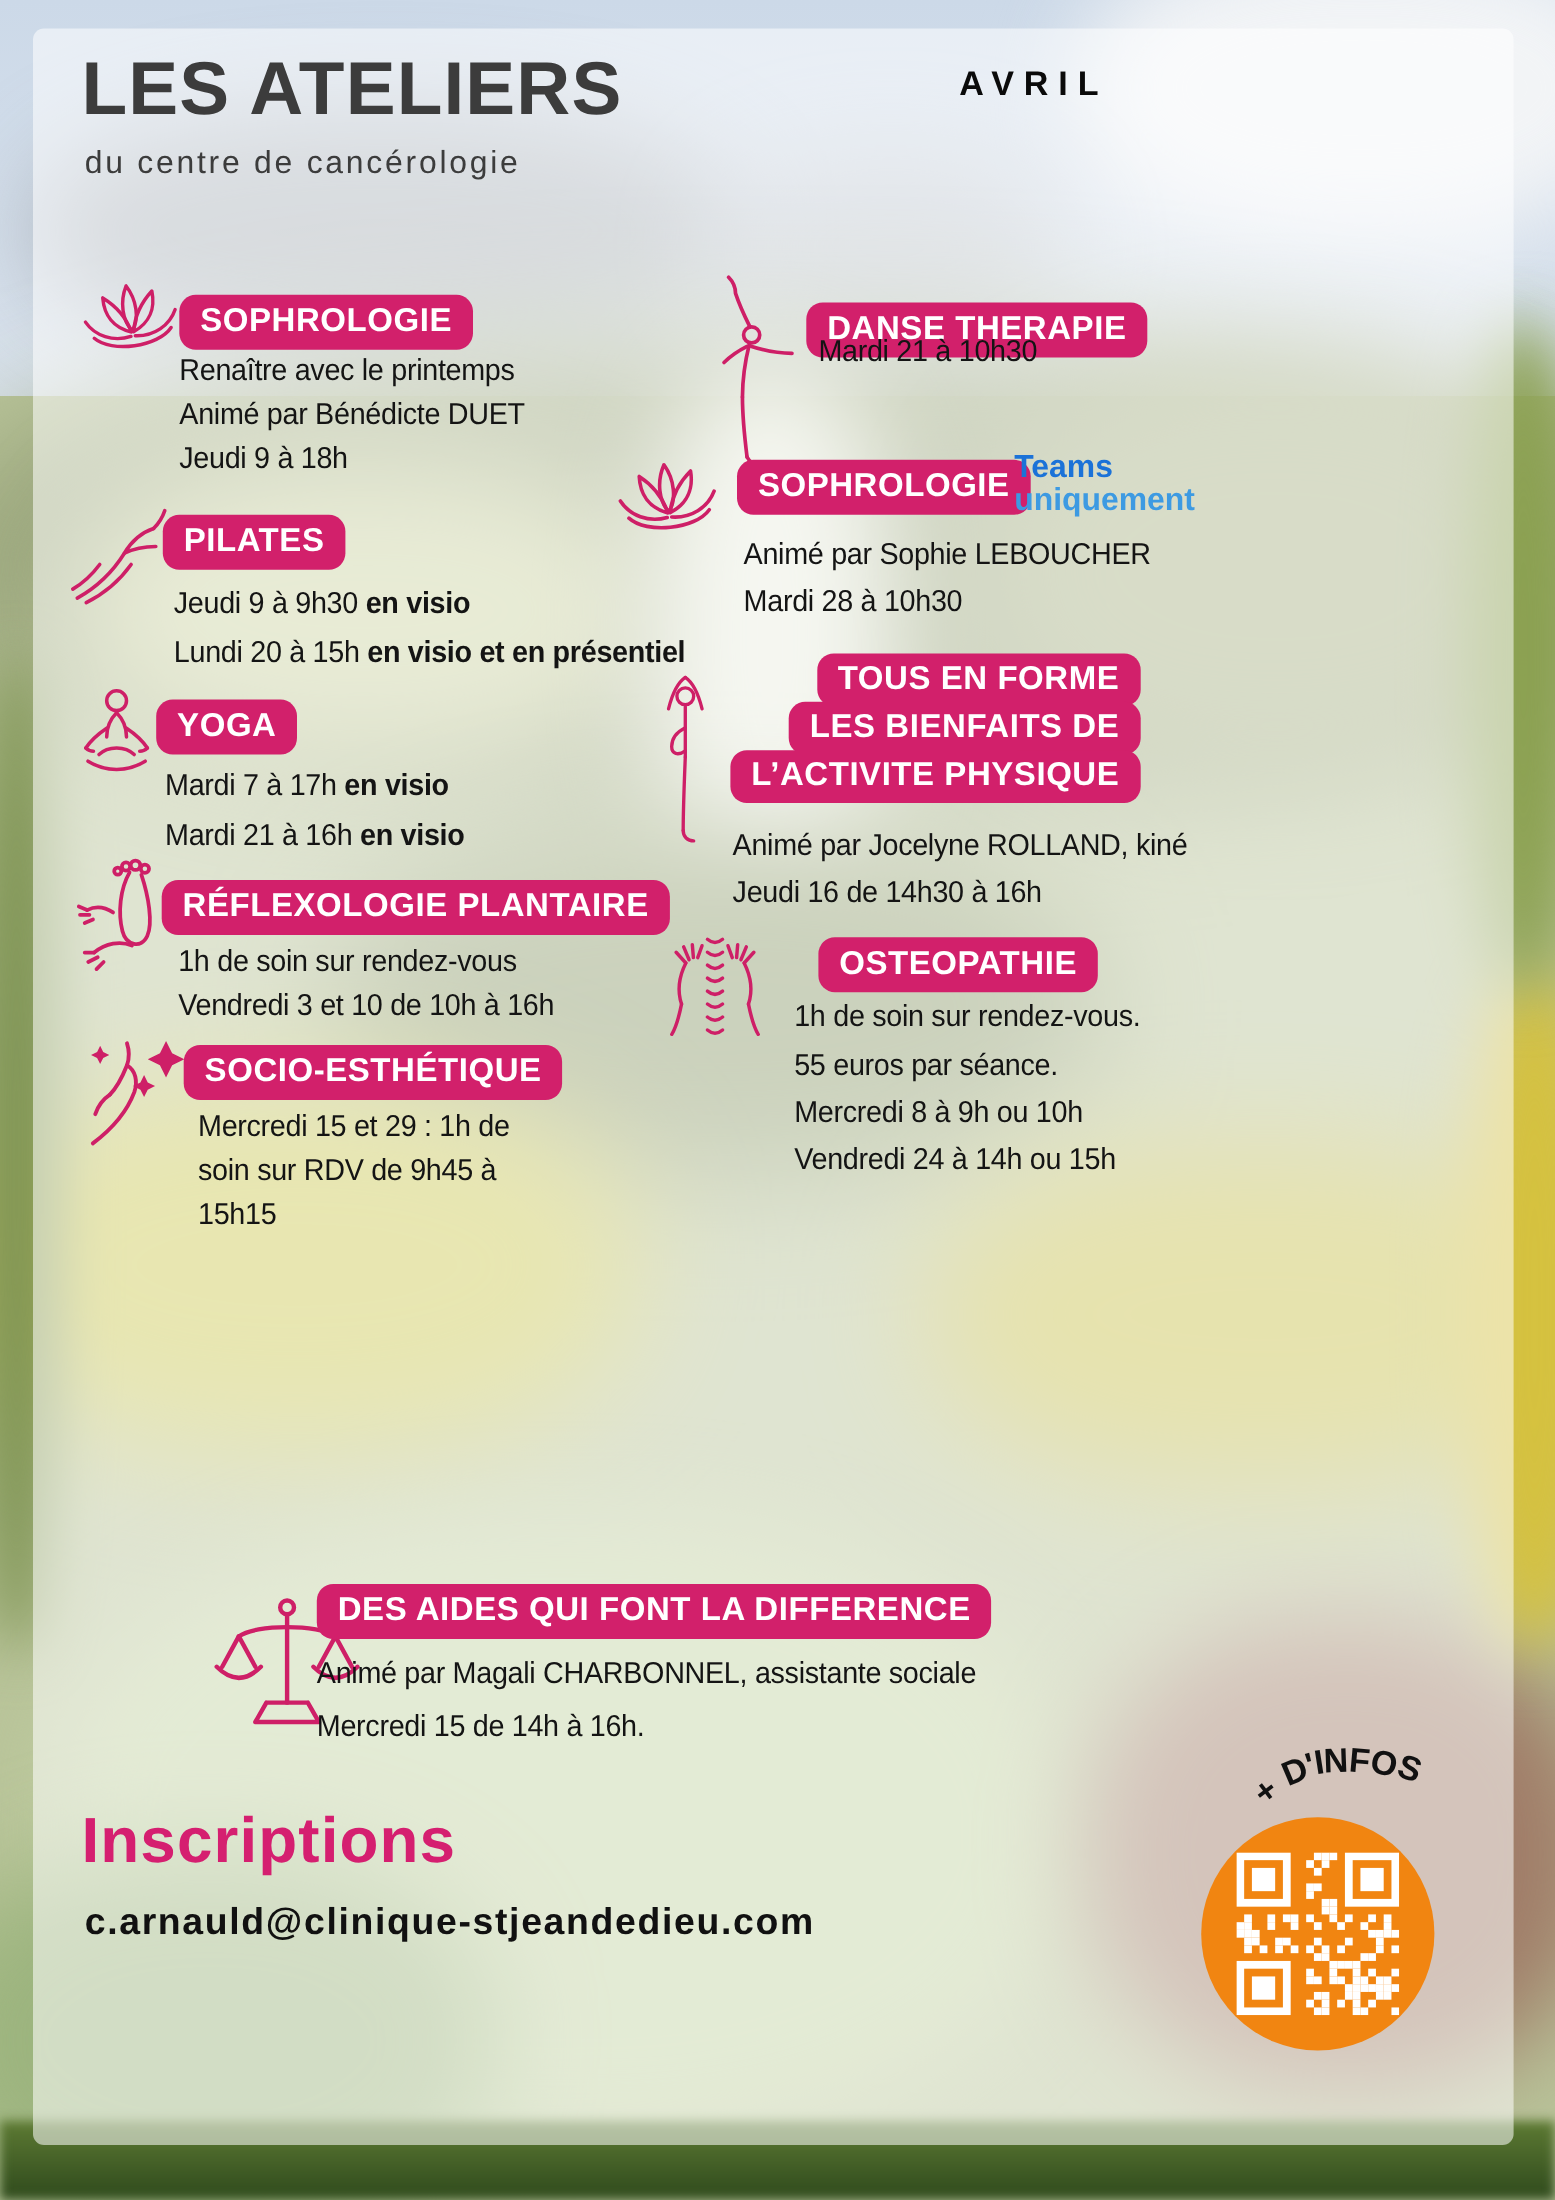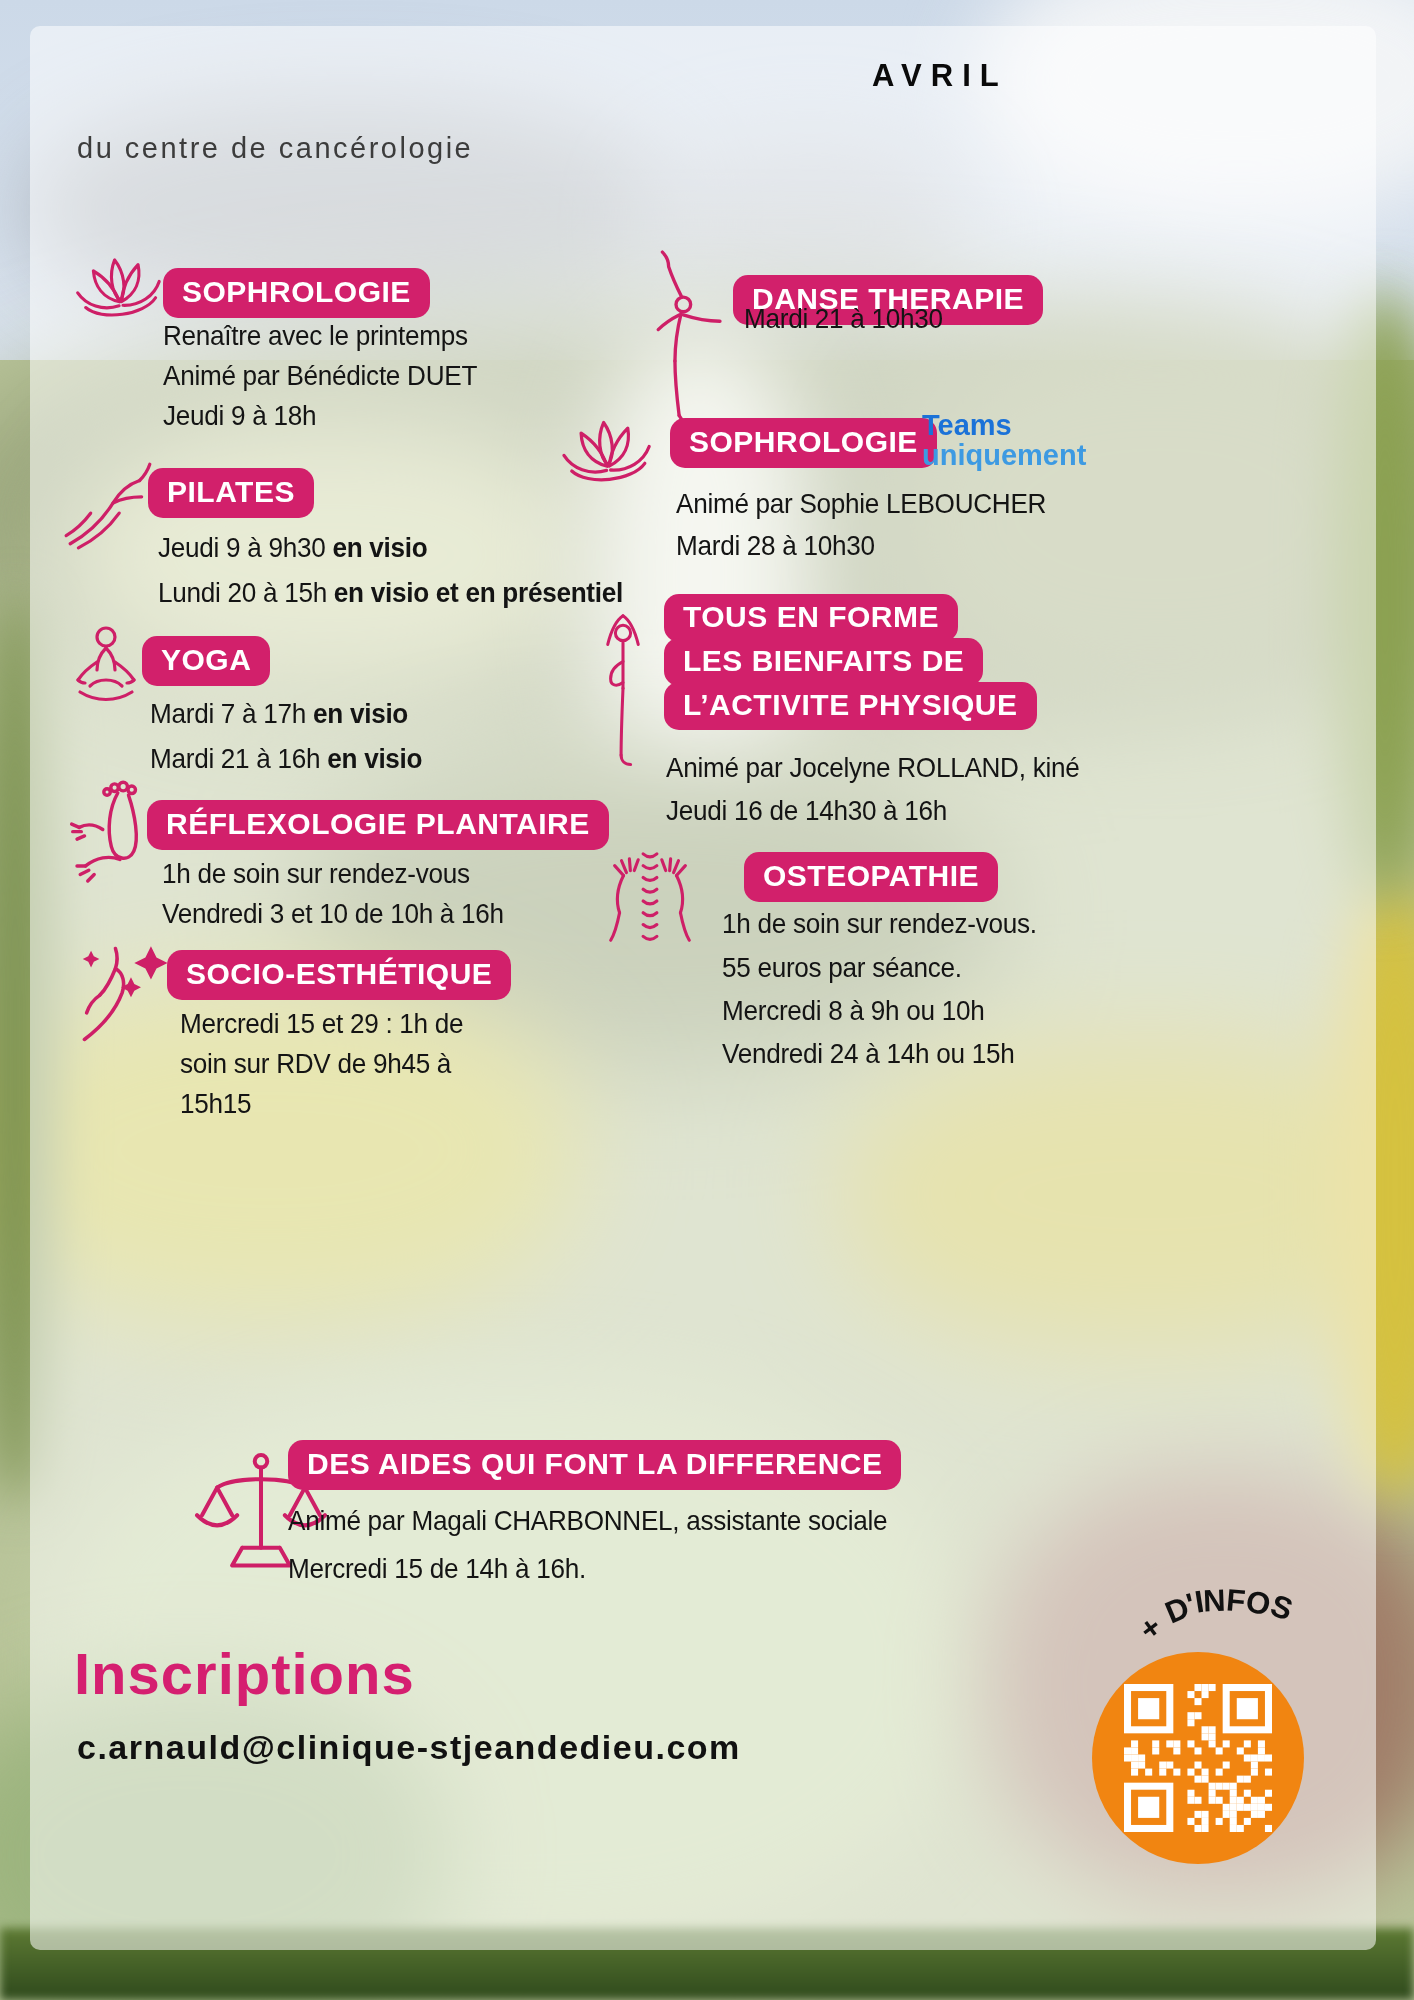--- a/index.html
+++ b/index.html
@@ -42,21 +42,21 @@
   .line{position:absolute;font-size:27.5px;color:#141414;white-space:nowrap;
         transform:scaleX(.95);transform-origin:left center;letter-spacing:-.3px;}
   .line b{font-weight:700;}
   .icon{position:absolute;}
   .icon svg{display:block;width:100%;height:100%;}
   .stk{fill:none;stroke:#ce1f67;stroke-width:3.2;stroke-linecap:round;stroke-linejoin:round;}
   .fil{fill:#ce1f67;stroke:none;}
   .teams{position:absolute;font-weight:700;font-size:29px;line-height:30px;}
   .teams .t1{color:#1b72d8;display:block;}
   .teams .t2{color:#3d9ae2;display:block;}
-  .badge-stack{position:absolute;display:flex;flex-direction:column;align-items:flex-start;}
+  .badge-stack{position:absolute;display:flex;flex-direction:column;align-items:flex-end;}
   .badge-stack .brow{background:#d2206b;color:#fff;font-weight:700;font-size:30px;
          padding:6px 19px 8px;border-radius:15px;white-space:nowrap;margin-top:-4px;letter-spacing:.5px;}
   .inscriptions{font-size:58px;font-weight:700;color:#d51f70;letter-spacing:1px;}
   .email{font-size:34px;font-weight:700;color:#111;letter-spacing:1.5px;}
   .phone{font-size:35px;font-weight:700;color:#111;letter-spacing:4px;}
   .qr-circle{position:absolute;left:1092px;top:1652px;width:212px;height:212px;
              border-radius:50%;background:#f18511;}
   .qr-box{position:absolute;left:1124px;top:1684px;width:148px;height:148px;}
   #infos-arc{position:absolute;left:1094px;top:1582px;width:240px;display:flex;
              justify-content:center;font-weight:700;font-size:31px;color:#111;
@@ -83,20 +83,21 @@
   <div class="blob yedge"></div>
   <div class="blob gedge"></div>
   <div class="blob ledge"></div>
   <div class="blob bstrip"></div>
 </div>
 
 <div class="panel"></div>
 
 <div class="content">
 
+  <div class="abs title" style="left:74px;top:42px;">LES ATELIERS</div>
   <div class="abs subtitle" style="left:77px;top:132px;">du centre de cancérologie</div>
   <div class="abs month" style="left:872px;top:58px;">AVRIL</div>
 
   <div class="icon" style="left:70px;top:250px;width:98px;height:82px;transform:rotate(-8deg);">
     <svg viewBox="0 0 100 80">
         <g class="stk">
       <path d="M50 8 C42 22 42 40 50 50 C58 40 58 22 50 8 Z"></path>
       <path d="M27 16 C26 32 33 45 49 51 C46 37 38 25 27 16 Z"></path>
       <path d="M73 16 C74 32 67 45 51 51 C54 37 62 25 73 16 Z"></path>
       <path d="M8 36 C15 50 31 58 48 55"></path>

